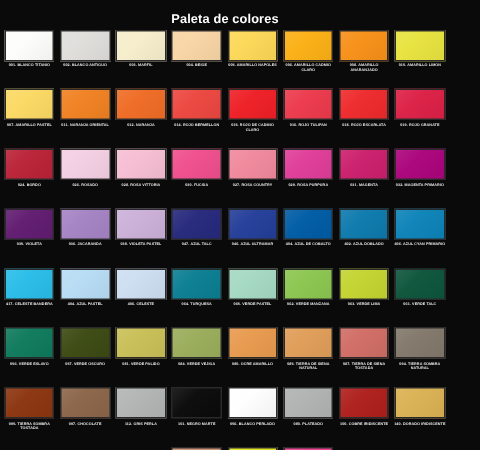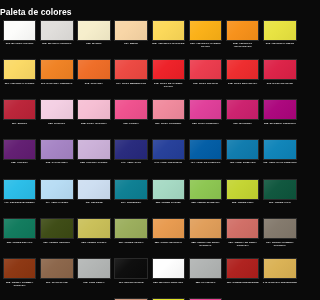--- a/index.html
+++ b/index.html
@@ -8,20 +8,21 @@
     background:#0a0a0a;
     font-family:"Liberation Sans", sans-serif;
     overflow:hidden;
   }
   #page {
     width:300px; height:300px;
     background:#0a0a0a;
     position:relative;
   }
   #title {
+    text-align:center;
     color:#ffffff;
     font-size:8.5px;
     font-weight:bold;
     letter-spacing:0.1px;
     padding-top:6px;
     height:18px;
     line-height:12px;
   }
   #grid {
     display:flex;

